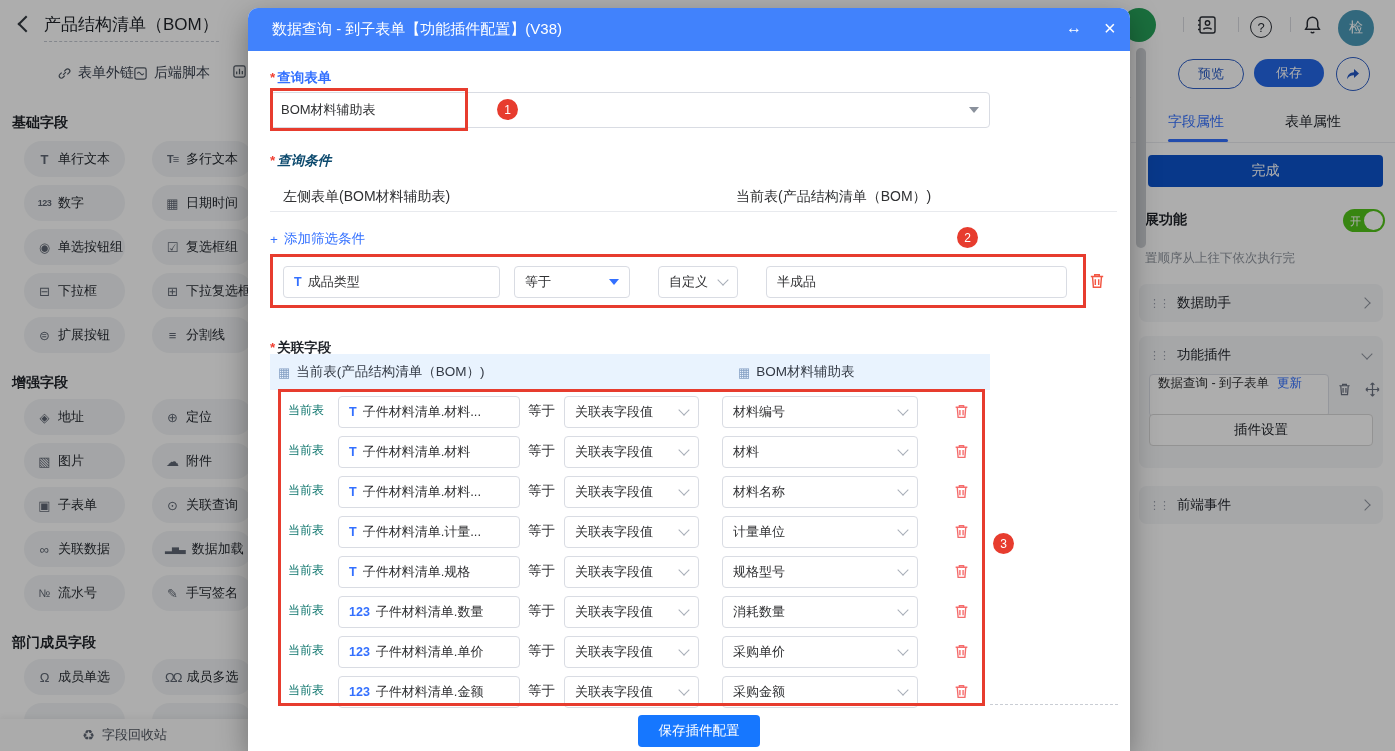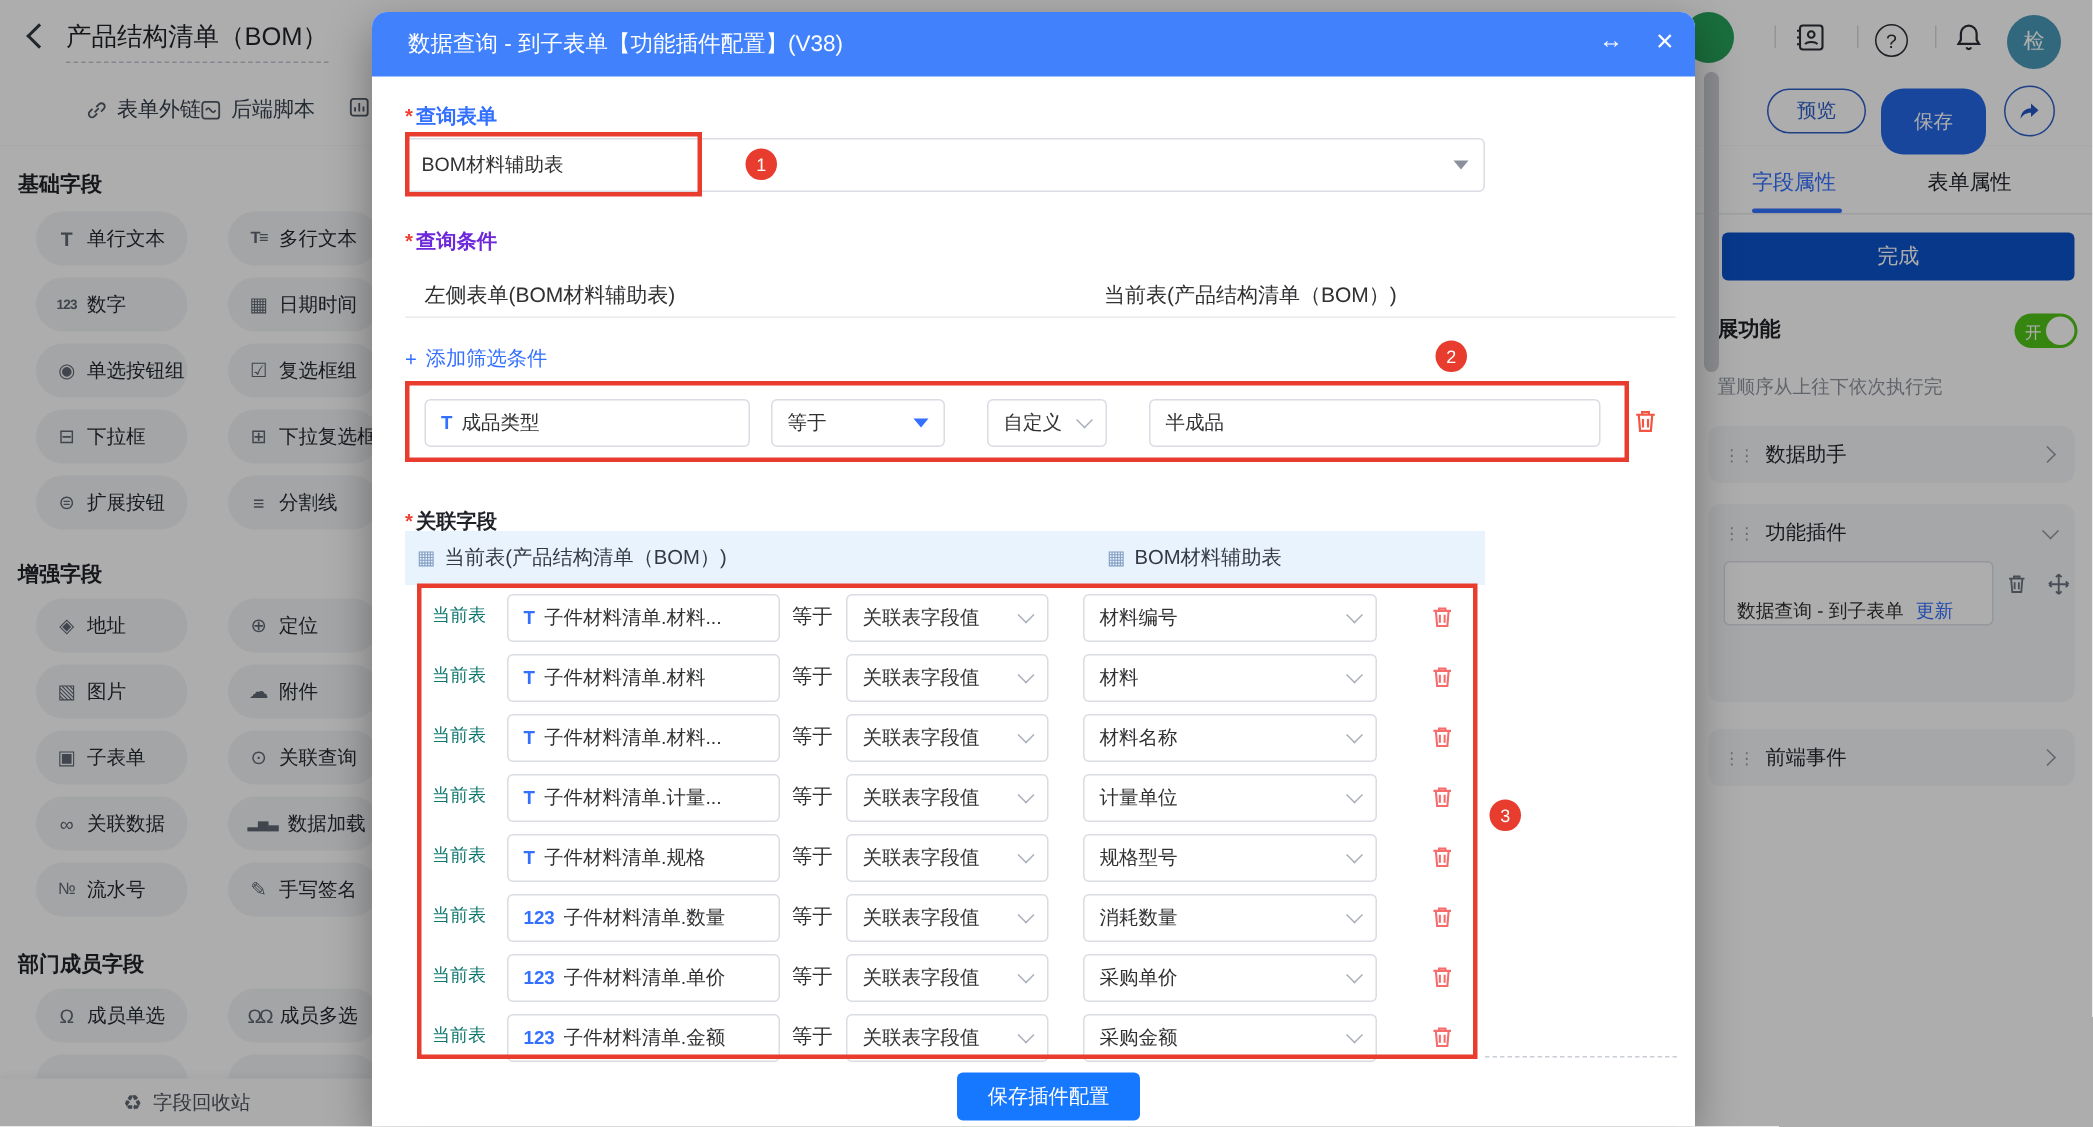--- a/index.html
+++ b/index.html
@@ -18,21 +18,21 @@
   .avatar{position:absolute;left:1338px;top:10px;width:36px;height:36px;border-radius:50%;background:#4a9ab8;color:#fff;
           font-size:14px;display:flex;align-items:center;justify-content:center;z-index:40;}
   .green-dot{position:absolute;left:1122px;top:8px;width:34px;height:34px;border-radius:50%;background:#27a35b;z-index:40;}
 
   
   .toolbar{position:absolute;left:0;top:48px;width:1395px;height:49px;background:#fff;border-bottom:1px solid #ececee;z-index:10;}
   .tool-item{position:absolute;top:16px;display:flex;align-items:center;gap:6px;font-size:14px;color:#39414f;}
   .tool-item svg{color:#525b66;}
   .btn-preview{position:absolute;left:1178px;top:59px;width:64px;height:28px;border:1px solid #2e5fc7;border-radius:15px;
           color:#2e5fc7;font-size:13px;background:#fff;display:flex;align-items:center;justify-content:center;z-index:40;}
-  .btn-save{position:absolute;left:1254px;top:59px;width:70px;height:44px;background:#2468e8;border-radius:15px;
+  .btn-save{position:absolute;left:1254px;top:59px;width:70px;height:28px;background:#2468e8;border-radius:15px;
           color:#fff;font-size:13px;display:flex;align-items:center;justify-content:center;z-index:40;}
   .btn-share{position:absolute;left:1336px;top:57px;width:32px;height:32px;border:1px solid #2e5fc7;border-radius:50%;background:#fff;
           color:#2457c4;display:flex;align-items:center;justify-content:center;z-index:40;}
 
   
   .lsb{position:absolute;left:0;top:97px;width:248px;height:654px;background:#fff;z-index:10;}
   .sec-title{position:absolute;left:12px;font-size:14px;font-weight:700;color:#1f2329;}
   .pillgrid{position:absolute;left:0;width:248px;margin-left:12px;}
   .pill{position:absolute;width:101px;height:36px;background:#f2f4f6;border-radius:18px;display:flex;align-items:center;
         padding-left:13px;box-sizing:border-box;gap:6px;}
@@ -80,42 +80,42 @@
   .toggle .t-txt{position:absolute;left:7px;top:5px;font-size:11px;color:#fff;}
   .toggle .knob{position:absolute;right:2px;top:2px;width:19px;height:19px;border-radius:50%;background:#fff;}
   .helper{position:absolute;left:14px;top:153px;font-size:12.5px;color:#8f959e;}
   .rcard{position:absolute;left:8px;width:244px;background:#f5f6f8;border-radius:8px;}
   .rcard-h{position:relative;height:38px;display:flex;align-items:center;font-size:13.5px;color:#1f2329;}
   .dots{margin:0 8px 0 10px;color:#9aa0ab;font-size:11px;letter-spacing:-1px;}
   .dots::before{content:"\22EE\22EE";}
   .chev-r{position:absolute;right:14px;top:15px;width:7px;height:7px;border-top:1.6px solid #8f959e;border-right:1.6px solid #8f959e;transform:rotate(45deg);}
   .chev-d{position:absolute;right:12px;top:14px;width:7px;height:7px;border-right:1.6px solid #8f959e;border-bottom:1.6px solid #8f959e;transform:rotate(45deg);}
   .plug-box{position:absolute;left:10px;top:38px;width:180px;height:43px;background:#fff;border:1px solid #dcdfe6;border-radius:4px;
-        display:flex;align-items:flex-end;box-sizing:border-box;padding:0 8px;gap:8px;}
+        display:flex;align-items:flex-start;box-sizing:border-box;padding:0 8px;gap:8px;}
   .plug-name{font-size:12.5px;color:#303133;white-space:nowrap;}
   .plug-update{font-size:12.5px;color:#3370ff;}
   .plug-ic{position:absolute;top:46px;color:#6b7280;}
   .btn-plugset{position:absolute;left:10px;top:78px;width:222px;height:30px;background:#fff;border:1px solid #d9d9d9;border-radius:4px;
         font-size:13.5px;color:#1f2329;display:flex;align-items:center;justify-content:center;}
 
   
   .overlay{position:absolute;inset:0;background:rgba(0,0,0,.32);z-index:50;}
   .scroll-thumb{position:absolute;left:1136px;top:48px;width:10px;height:200px;border-radius:5px;background:#cfd1d6;z-index:40;}
 
   
   .modal{position:absolute;left:248px;top:8px;width:882px;height:743px;background:#fff;border-radius:10px 10px 0 0;
         box-shadow:0 10px 30px rgba(0,0,0,.35);z-index:60;}
   .m-hdr{position:absolute;left:0;top:0;width:882px;height:43px;background:#4182fc;border-radius:10px 10px 0 0;}
   .m-title{position:absolute;left:24px;top:12px;font-size:15px;color:#fff;font-weight:500;}
   .m-expand{position:absolute;left:818px;top:11px;color:#fff;font-size:16px;}
   .m-close{position:absolute;left:856px;top:8px;color:#fff;font-size:20px;line-height:24px;}
   .m-label{position:absolute;font-size:13.5px;font-weight:600;}
   .req{color:#f04134;margin-right:2px;}
   .lab-blue{color:#3370ff;}
-  .lab-red{color:#6d28d9;}
+  .lab-red{color:#0c4a6e;font-style:italic;}
   .lab-dark{color:#1f2329;}
   .sel,.inp{position:absolute;height:32px;background:#fff;border:1px solid #d9dce3;border-radius:4px;box-sizing:border-box;
         display:flex;align-items:center;padding:0 10px;font-size:13px;color:#303133;gap:6px;}
   .sel .grow,.inp .grow{flex:1;}
   .chev{width:7px;height:7px;border-right:1.5px solid #a8aeb8;border-bottom:1.5px solid #a8aeb8;transform:rotate(45deg);margin-top:-4px;flex:none;}
   .tri{width:0;height:0;border-left:5px solid transparent;border-right:5px solid transparent;border-top:6px solid #8a919c;flex:none;}
   .tri-blue{border-top-color:#3370ff;}
   .t-ic{color:#3370ff;font-weight:600;font-size:12.5px;flex:none;}
   .m-coltxt{position:absolute;font-size:14px;color:#303133;}
   .m-div{position:absolute;left:22px;top:203px;width:847px;height:1px;background:#e8eaee;}
@@ -362,20 +362,21 @@
       <span class="plug-ic" style="left:198px" data-name="trash-icon">
         <svg viewBox="0 0 16 16" width="15" height="15" fill="none" stroke="currentColor" stroke-width="1.3">
           <path d="M2.5 4h11M6 4V2.5h4V4M4 4l.8 9.5h6.4L12 4M6.5 6.5v5M9.5 6.5v5"></path>
           </svg>
       </span>
       <span class="plug-ic" style="left:226px" data-name="move-icon">
         <svg viewBox="0 0 16 16" width="15" height="15" fill="none" stroke="currentColor" stroke-width="1.3">
           <path d="M8 1v14M1 8h14M8 1 6 3M8 1l2 2M8 15l-2-2M8 15l2-2M1 8l2-2M1 8l2 2M15 8l-2-2M15 8l-2 2"></path>
           </svg>
       </span>
+      <div class="btn-plugset" data-name="plugin-settings-button">插件设置</div>
     </div>
     <div class="rcard" style="top:389px;height:38px" data-name="card-frontend-events">
       <div class="rcard-h">
         <span class="dots" data-name="drag-handle-icon"></span>
         <span>前端事件</span>
         <span class="chev-r" data-name="chevron-right-icon"></span>
       </div>
     </div>
   </div>
 

